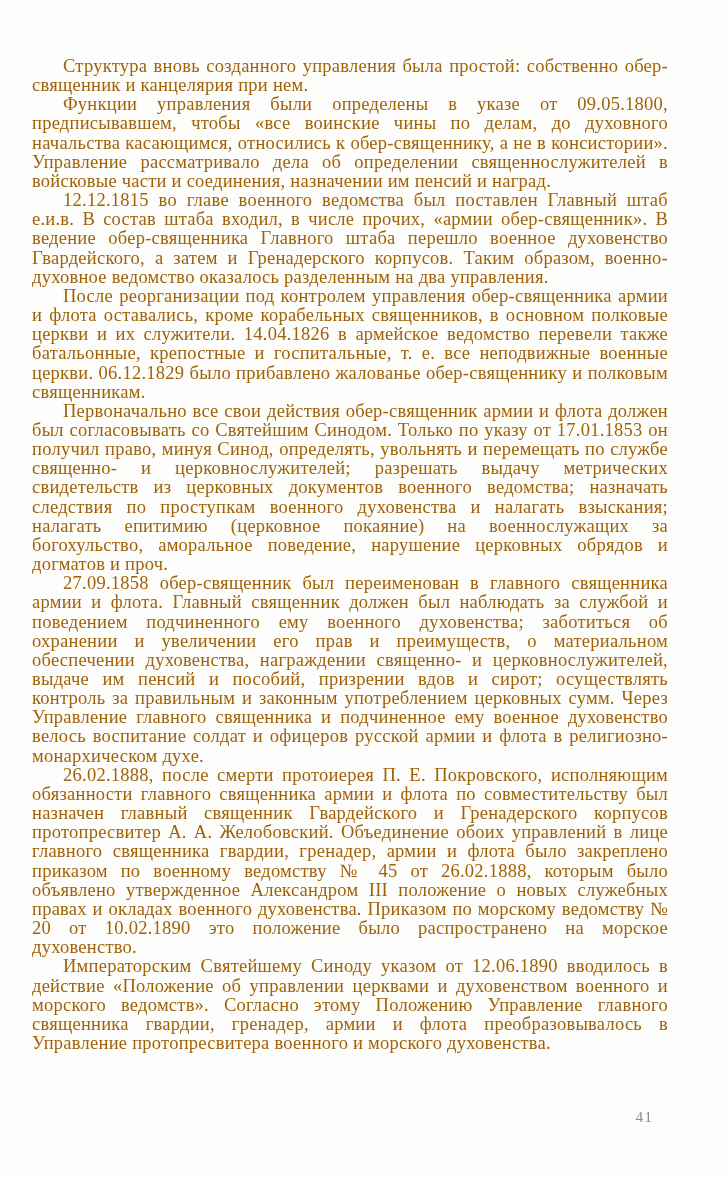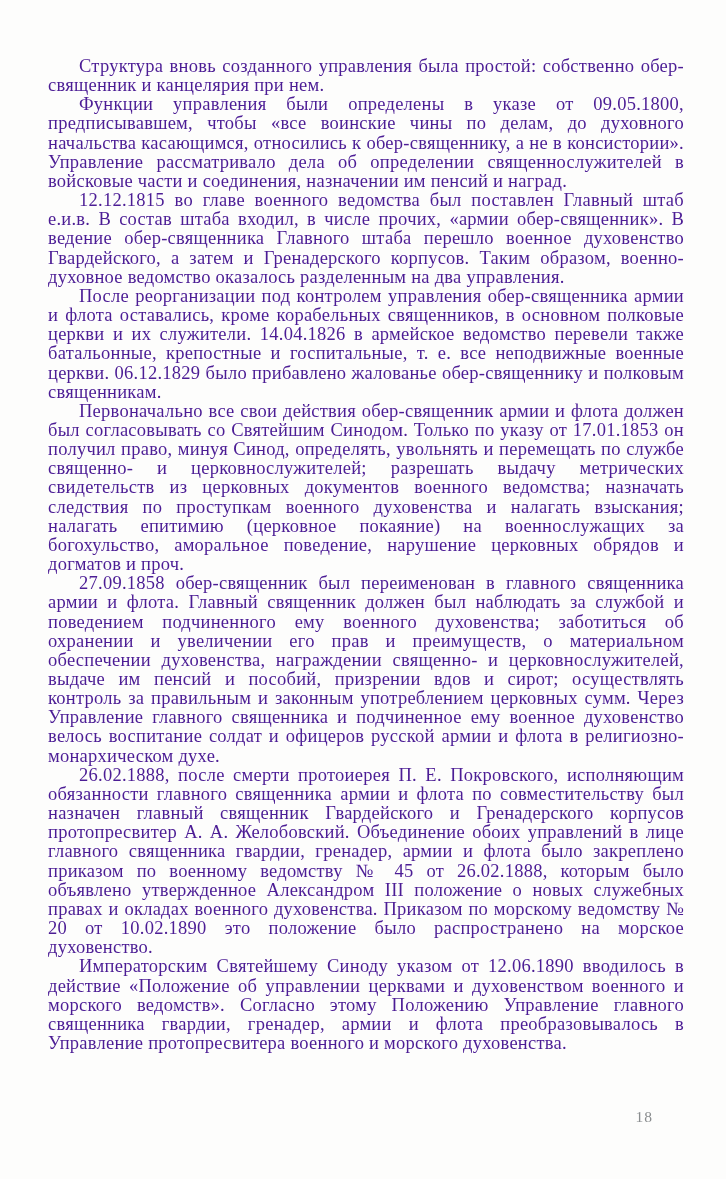--- a/index.html
+++ b/index.html
@@ -17,29 +17,28 @@
     position: relative;
     width: 726px;
     height: 1179px;
     background: #fdfdfc;
   }
   .text-block {
     position: absolute;
     left: 32px;
     top: 57px;
     width: 636px;
-    color: #4c1d95;
+    color: #a16207;
     font-size: 18.5px;
     line-height: 19.15px;
     letter-spacing: 0.25px;
     text-align: justify;
     hyphens: auto;
     -webkit-hyphens: auto;
     filter: blur(0.3px);
-    margin-left: 16px;
   }
   .text-block p {
     margin: 0;
     padding: 0;
     text-indent: 31px;
   }
   .page-number {
     position: absolute;
     top: 1108px;
     right: 73px;
@@ -56,14 +55,14 @@
   <div class="text-block">
     <p>Структура вновь созданного управления была простой: собственно обер-священник и канцелярия при нем.</p>
     <p>Функции управления были определены в указе от 09.05.1800, предписывавшем, чтобы «все воинские чины по делам, до духовного начальства касающимся, относились к обер-священнику, а не в консистории». Управление рассматривало дела об определении священнослужителей в войсковые части и соединения, назначении им пенсий и наград.</p>
     <p>12.12.1815 во главе военного ведомства был поставлен Главный штаб е.и.в. В состав штаба входил, в числе прочих, «армии обер-священник». В ведение обер-священника Главного штаба перешло военное духовенство Гвардейского, а затем и Гренадерского корпусов. Таким образом, военно-духовное ведомство оказалось разделенным на два управления.</p>
     <p>После реорганизации под контролем управления обер-священника армии и флота оставались, кроме корабельных священников, в основном полковые церкви и их служители. 14.04.1826 в армейское ведомство перевели также батальонные, крепостные и госпитальные, т. е. все неподвижные военные церкви. 06.12.1829 было прибавлено жалованье обер-священнику и полковым священникам.</p>
     <p>Первоначально все свои действия обер-священник армии и флота должен был согласовывать со Святейшим Синодом. Только по указу от 17.01.1853 он получил право, минуя Синод, определять, увольнять и перемещать по службе священно- и церковнослужителей; разрешать выдачу метрических свидетельств из церковных документов военного ведомства; назначать следствия по проступкам военного духовенства и налагать взыскания; налагать епитимию (церковное покаяние) на военнослужащих за богохульство, аморальное поведение, нарушение церковных обрядов и догматов и проч.</p>
     <p>27.09.1858 обер-священник был переименован в главного священника армии и флота. Главный священник должен был наблюдать за службой и поведением подчиненного ему военного духовенства; заботиться об охранении и увеличении его прав и преимуществ, о материальном обеспечении духовенства, награждении священно- и церковнослужителей, выдаче им пенсий и пособий, призрении вдов и сирот; осуществлять контроль за правильным и законным употреблением церковных сумм. Через Управление главного священника и подчиненное ему военное духовенство велось воспитание солдат и офицеров русской армии и флота в религиозно-монархическом духе.</p>
     <p>26.02.1888, после смерти протоиерея П. Е. Покровского, исполняющим обязанности главного священника армии и флота по совместительству был назначен главный священник Гвардейского и Гренадерского корпусов протопресвитер А. А. Желобовский. Объединение обоих управлений в лице главного священника гвардии, гренадер, армии и флота было закреплено приказом по военному ведомству № 45 от 26.02.1888, которым было объявлено утвержденное Александром III положение о новых служебных правах и окладах военного духовенства. Приказом по морскому ведомству № 20 от 10.02.1890 это положение было распространено на морское духовенство.</p>
     <p>Императорским Святейшему Синоду указом от 12.06.1890 вводилось в действие «Положение об управлении церквами и духовенством военного и морского ведомств». Согласно этому Положению Управление главного священника гвардии, гренадер, армии и флота преобразовывалось в Управление протопресвитера военного и морского духовенства.</p>
   </div>
-  <div class="page-number">18</div>
+  <div class="page-number">41</div>
 </div>
 
 </body></html>

